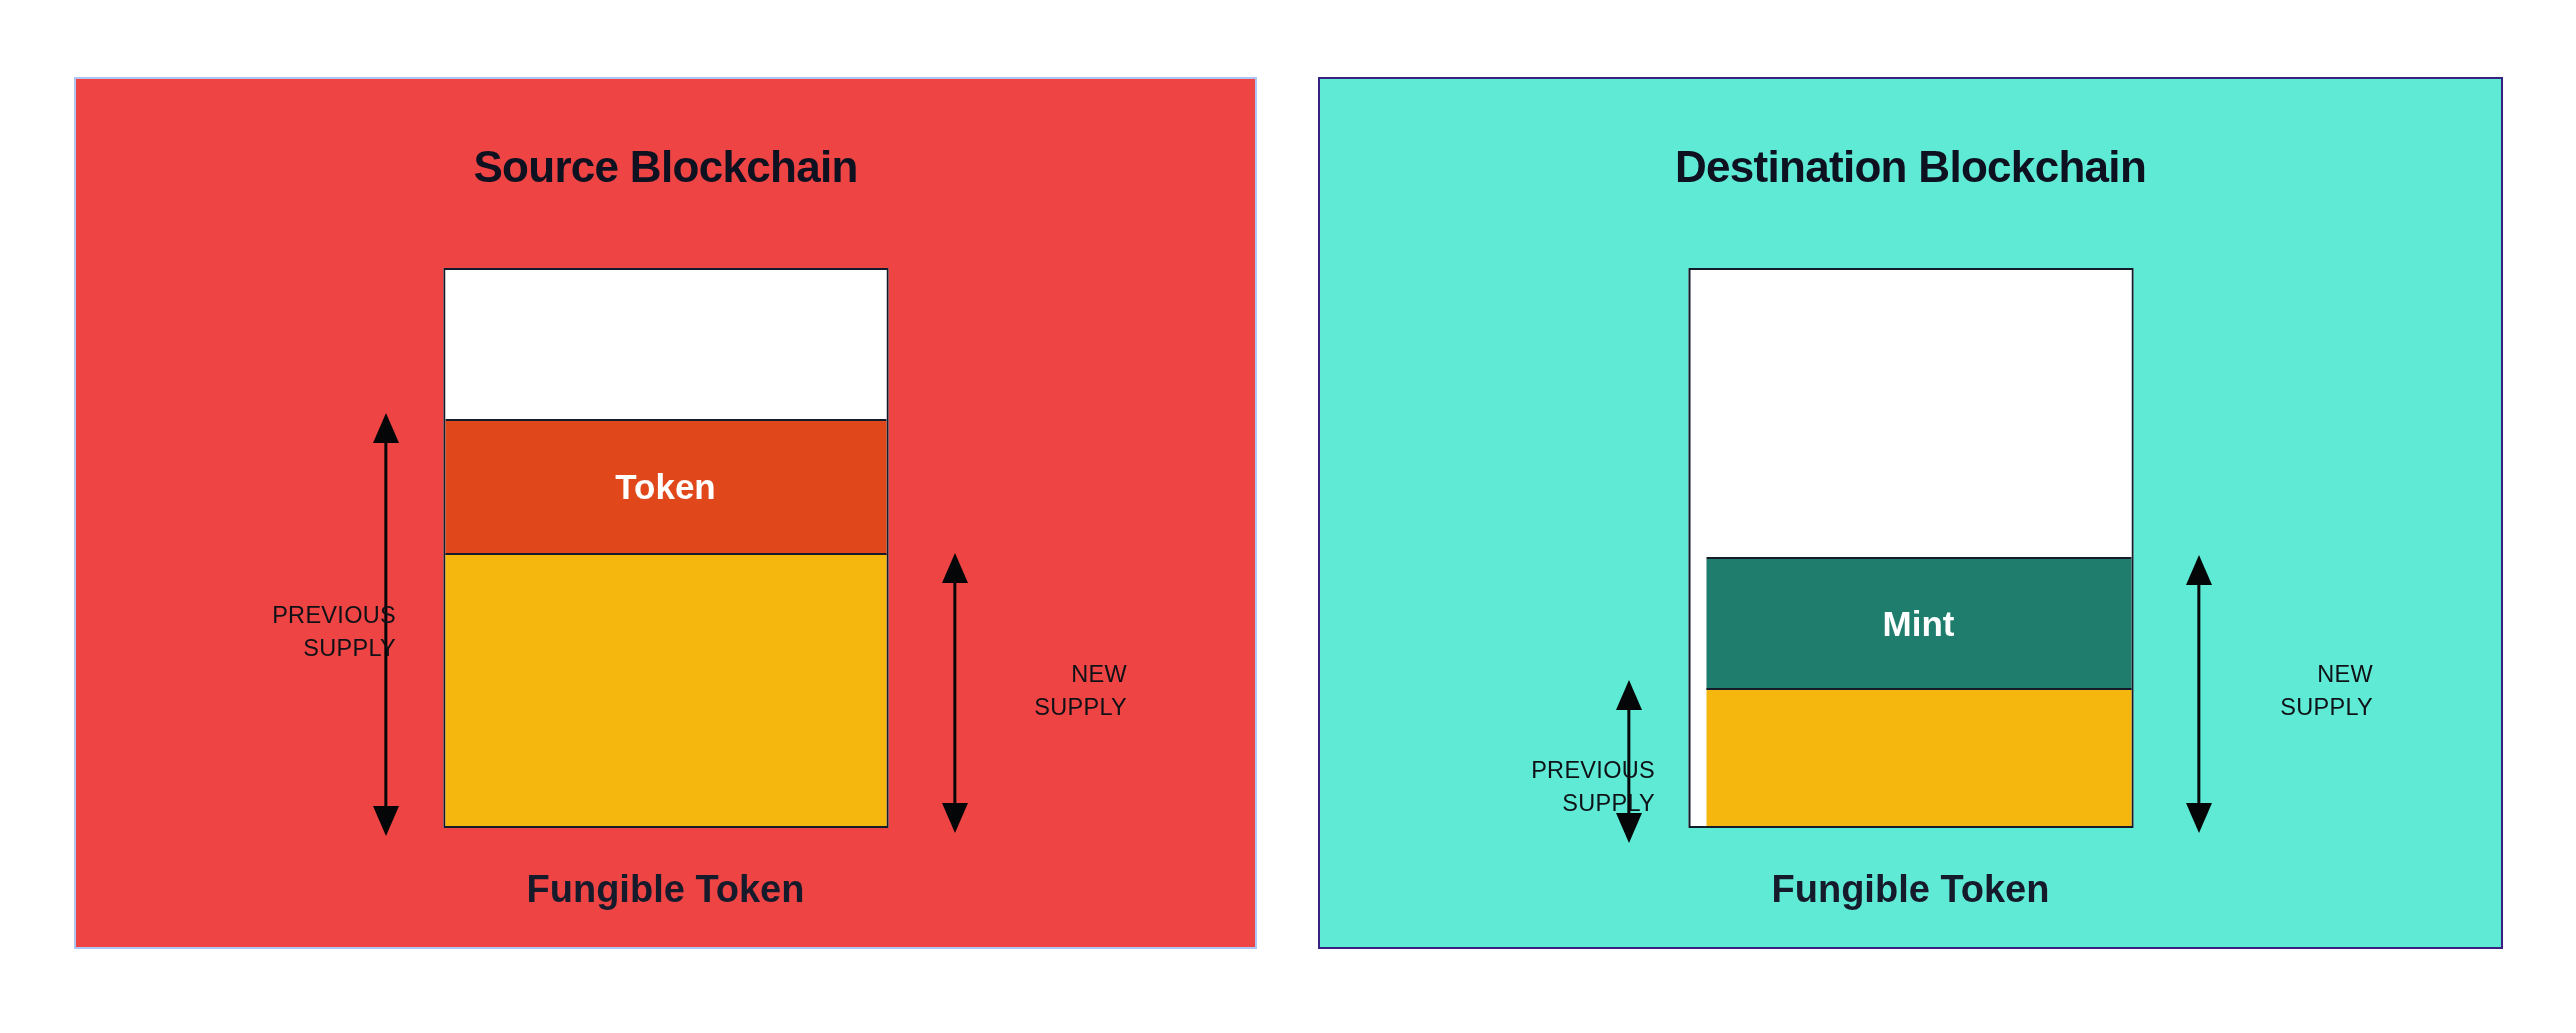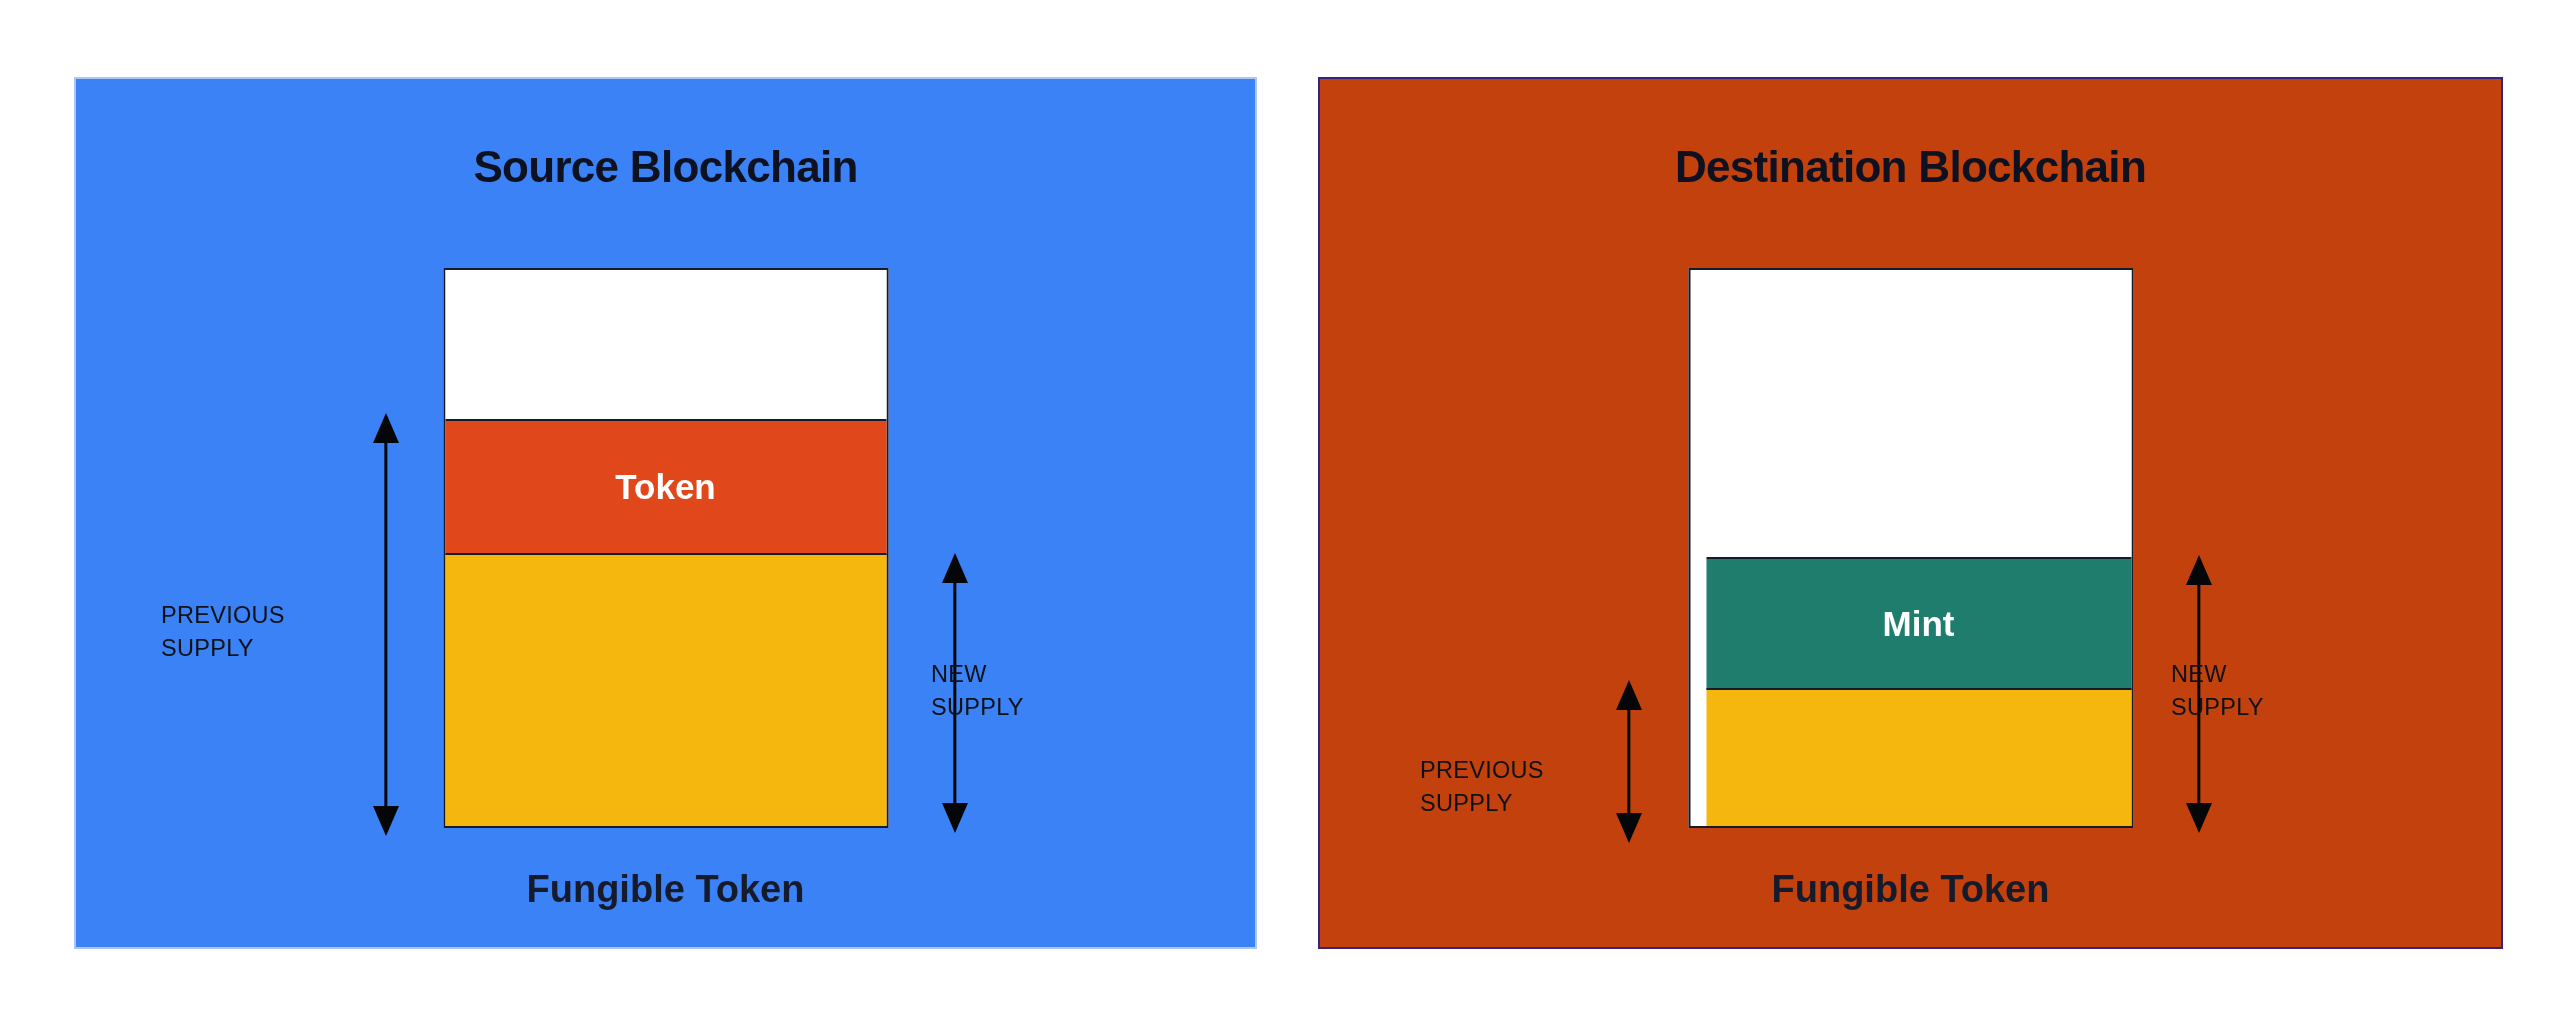--- a/index.html
+++ b/index.html
@@ -75,21 +75,21 @@
     left: 0; right: 0;
     margin: 6px;
     text-align: center;
     font-size: 38px;
     font-weight: 700;
     color: #161B2C;
   }
 
   .ann {
     position: absolute;
-    text-align: left;
+    text-align: right;
     font-size: 23.5px;
     line-height: 1.4;
     letter-spacing: 0.3px;
     font-weight: 400;
     color: #0E1116;
   }
 
   .varrow { position: absolute; width: 26px; }
   .varrow .shaft {
     position: absolute;
@@ -121,21 +121,21 @@
   .dst-prev-arrow { left: 296px;  top: 601px; height: 163px; }
   .dst-prev-ann   { left: 100px;  top: 675px; width: 235px; }
   .dst-new-arrow  { left: 866px; top: 476px; height: 278px; }
   .dst-new-ann    { left: 851px; top: 579px; width: 202px; }
 </style>
 </head>
 <body>
 
 <div class="page">
 
-  <section class="panel panel-source" style="background: #3b82f6; border-color: rgb(174, 198, 245);">
+  <section class="panel panel-source" style="background: #ef4444; border-color: rgb(174, 198, 245);">
     <h2 class="panel-title">Source Blockchain</h2>
 
     <div class="bar" style="border-color: rgb(20, 27, 43);">
       <div class="sec" style="height: 27.2%; background: rgb(255, 255, 255); border-bottom-color: rgb(20, 27, 43);"></div>
       <div class="sec" style="height: 24%; background: rgb(224, 71, 27); border-bottom-color: rgb(20, 27, 43); color: rgb(255, 255, 255);">
         <span class="sec-label">Token</span>
       </div>
       <div class="sec" style="height: 48.8%; background: rgb(245, 182, 13); border-bottom-color: rgb(20, 27, 43);"></div>
     </div>
 
@@ -155,21 +155,21 @@
       <span class="head down"></span>
     </div>
     <div class="ann src-new-ann">
       <div>NEW</div>
       <div>SUPPLY</div>
     </div>
 
     <p class="caption">Fungible Token</p>
   </section>
 
-  <section class="panel panel-dest" style="background: #c2410c; border-color: rgb(55, 34, 127);">
+  <section class="panel panel-dest" style="background: #5eead4; border-color: rgb(55, 34, 127);">
     <h2 class="panel-title">Destination Blockchain</h2>
 
     <div class="bar" style="border-color: rgb(20, 27, 43); padding-left: 16px;">
       <div class="sec" style="height: 52%; background: rgb(255, 255, 255); border-bottom-color: rgb(20, 27, 43);"></div>
       <div class="sec" style="height: 23.6%; background: rgb(31, 125, 110); border-bottom-color: rgb(20, 27, 43); color: rgb(255, 255, 255);">
         <span class="sec-label">Mint</span>
       </div>
       <div class="sec" style="height: 24.4%; background: rgb(245, 182, 13); border-bottom-color: rgb(20, 27, 43);"></div>
     </div>
 

